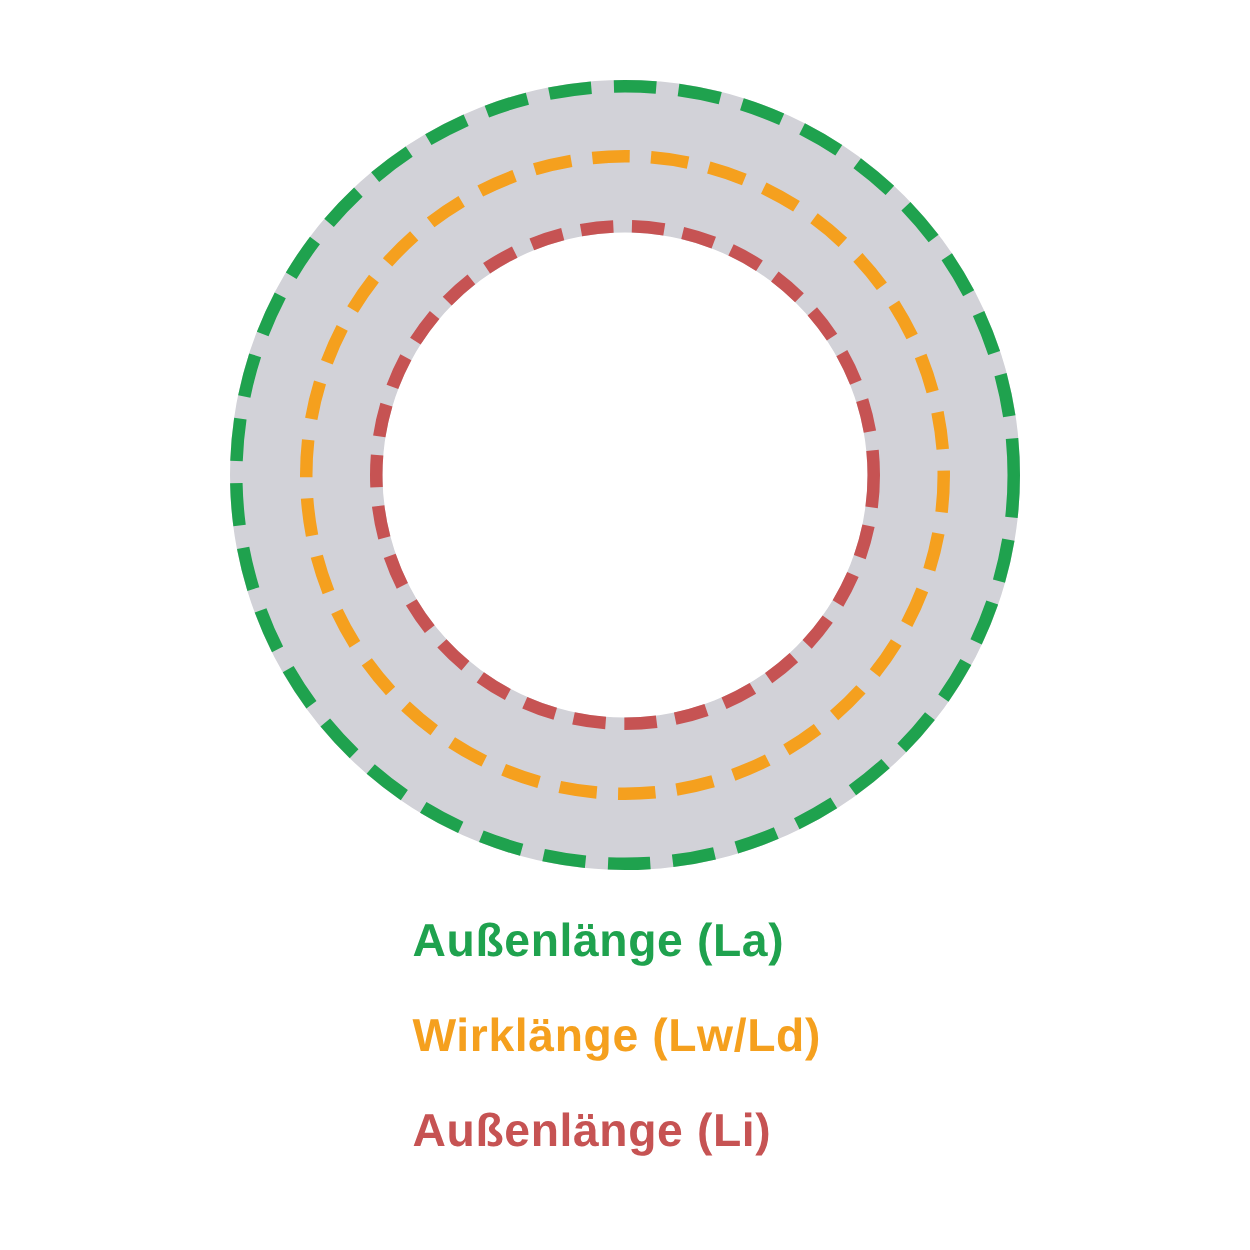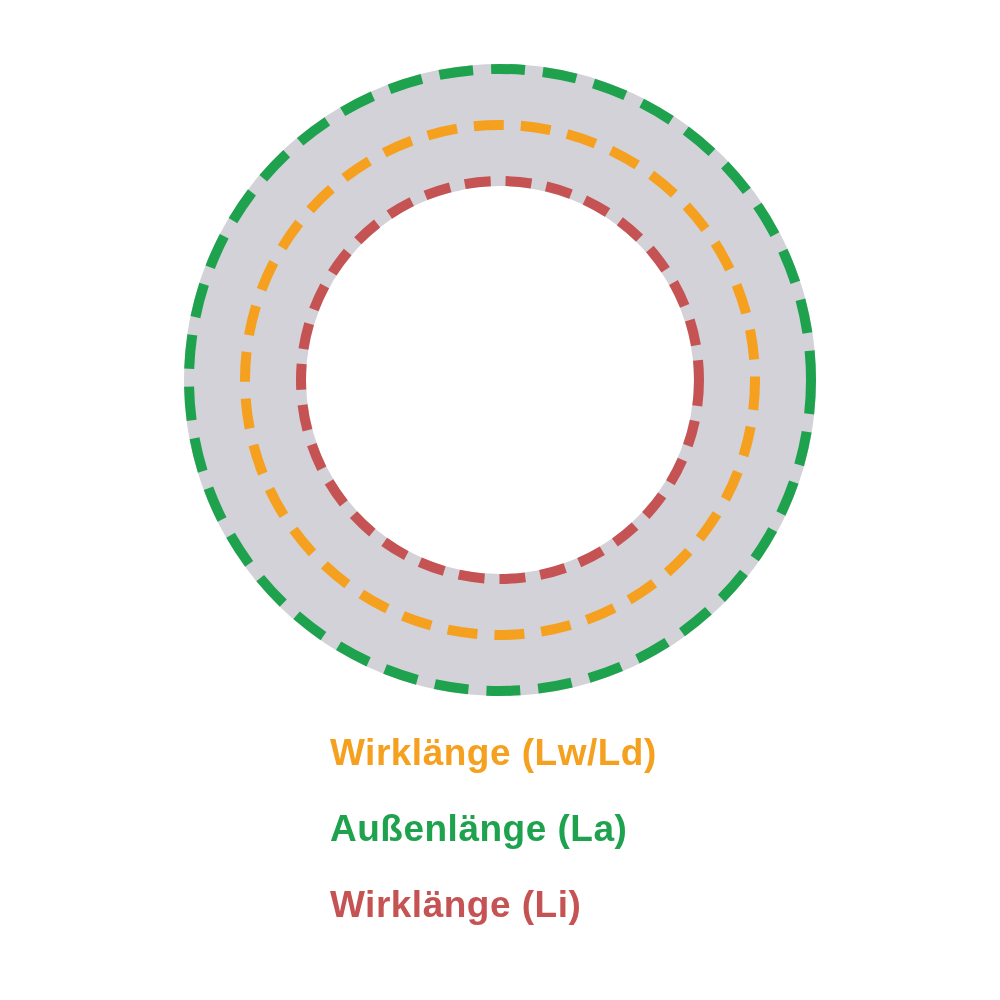--- a/index.html
+++ b/index.html
@@ -43,16 +43,16 @@
 <div class="diagram-wrap">
   <svg id="belt-svg" width="1000" height="730" viewBox="0 0 1000 730">
       <circle cx="500" cy="380" r="255" fill="none" stroke="#d2d2d8" stroke-width="122"></circle>
       <circle cx="500" cy="380" r="311" fill="none" stroke="#1fa24e" stroke-width="10" stroke-dasharray="34 18"></circle>
       <circle cx="500" cy="380" r="255" fill="none" stroke="#f5a01e" stroke-width="10" stroke-dasharray="30 17"></circle>
       <circle cx="500" cy="380" r="199" fill="none" stroke="#c65353" stroke-width="10" stroke-dasharray="26 15"></circle>
     </svg>
 </div>
 
 <div class="legend">
+  <div class="legend-label" style="color: rgb(31, 162, 78);">Außenlänge (La)</div>
   <div class="legend-label" style="color: rgb(245, 160, 30);">Wirklänge (Lw/Ld)</div>
-  <div class="legend-label" style="color: rgb(31, 162, 78);">Außenlänge (La)</div>
-  <div class="legend-label" style="color: rgb(198, 83, 83);">Wirklänge (Li)</div>
+  <div class="legend-label" style="color: rgb(198, 83, 83);">Außenlänge (Li)</div>
 </div>
 
 </body></html>

